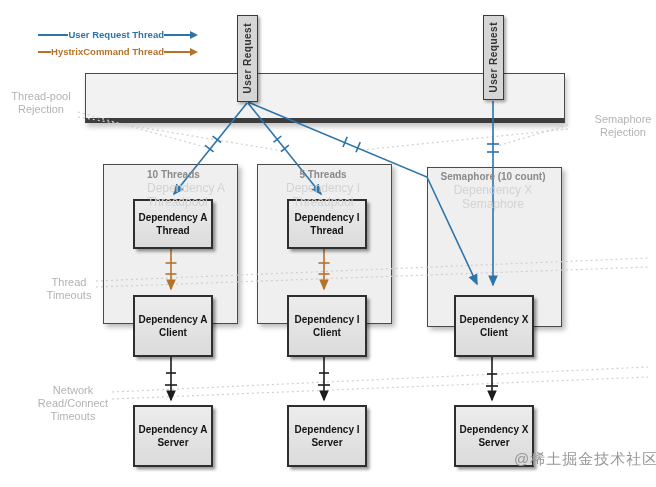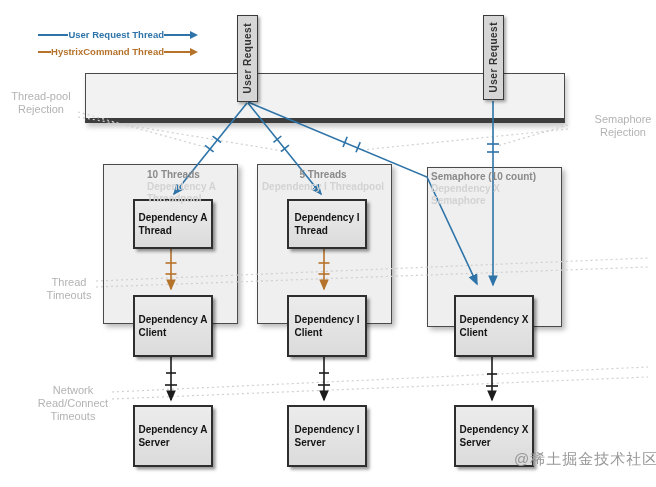--- a/index.html
+++ b/index.html
@@ -16,43 +16,43 @@
   
   .pool{
     position:absolute;width:133px;height:158px;background:#efefef;
     border:1.5px solid #4a4a4a;box-shadow:3px 3px 5px rgba(0,0,0,.28);z-index:1;
   }
   .pool-a{left:103px;top:164px;}
   .pool-i{left:257px;top:164px;}
   .pool-x{left:427px;top:167px;}
   .pool-head{position:absolute;z-index:12;line-height:1.2;}
   .pool-head .t{display:block;font-size:10px;font-weight:bold;color:#8a8a8a;}
-  .pool-head .s{display:block;font-size:10px;font-weight:bold;color:#d3d3d3;}
+  .pool-head .s{display:block;font-size:12px;font-weight:normal;color:#d3d3d3;}
   .head-a{left:111px;top:169px;width:122px;text-align:left;margin-left:36px;}
   .head-i{left:261px;top:169px;width:124px;text-align:center;}
-  .head-x{left:431px;top:171px;width:124px;text-align:left;}
+  .head-x{left:431px;top:171px;width:124px;text-align:center;}
   
   svg.overlay{position:absolute;left:0;top:0;z-index:5;}
   
   .ur-bar{
     position:absolute;width:19px;background:#d6d6d6;border:1.5px solid #3a3a3a;
     box-shadow:2px 2px 3px rgba(0,0,0,.35);z-index:10;
     display:flex;align-items:center;justify-content:center;
   }
   .ur1{left:237px;top:15px;height:85px;}
   .ur2{left:483px;top:15px;height:83px;}
   .ur-text{
     writing-mode:vertical-rl;transform:rotate(180deg);
     font-size:10px;font-weight:bold;color:#333;white-space:nowrap;letter-spacing:.5px;
   }
   
   .node{
     position:absolute;width:76px;background:linear-gradient(#ececec,#dbdbdb);
     border:2px solid #2e2e2e;box-shadow:2.5px 2.5px 3px rgba(0,0,0,.42);z-index:10;
-    display:flex;align-items:center;justify-content:center;text-align:left;
+    display:flex;align-items:center;justify-content:center;text-align:center;
     font-size:10px;font-weight:bold;color:#141414;line-height:1.3;white-space:pre-line;
   }
   .thread{height:46px;top:199px;}
   .client{height:58px;top:295px;}
   .server{height:58px;top:405px;}
   .col-a{left:133px;} .col-i{left:287px;} .col-x{left:454px;}
   
   .annot{
     position:absolute;z-index:12;color:#b3b3b3;font-size:11px;line-height:1.18;
     text-align:center;white-space:pre-line;

